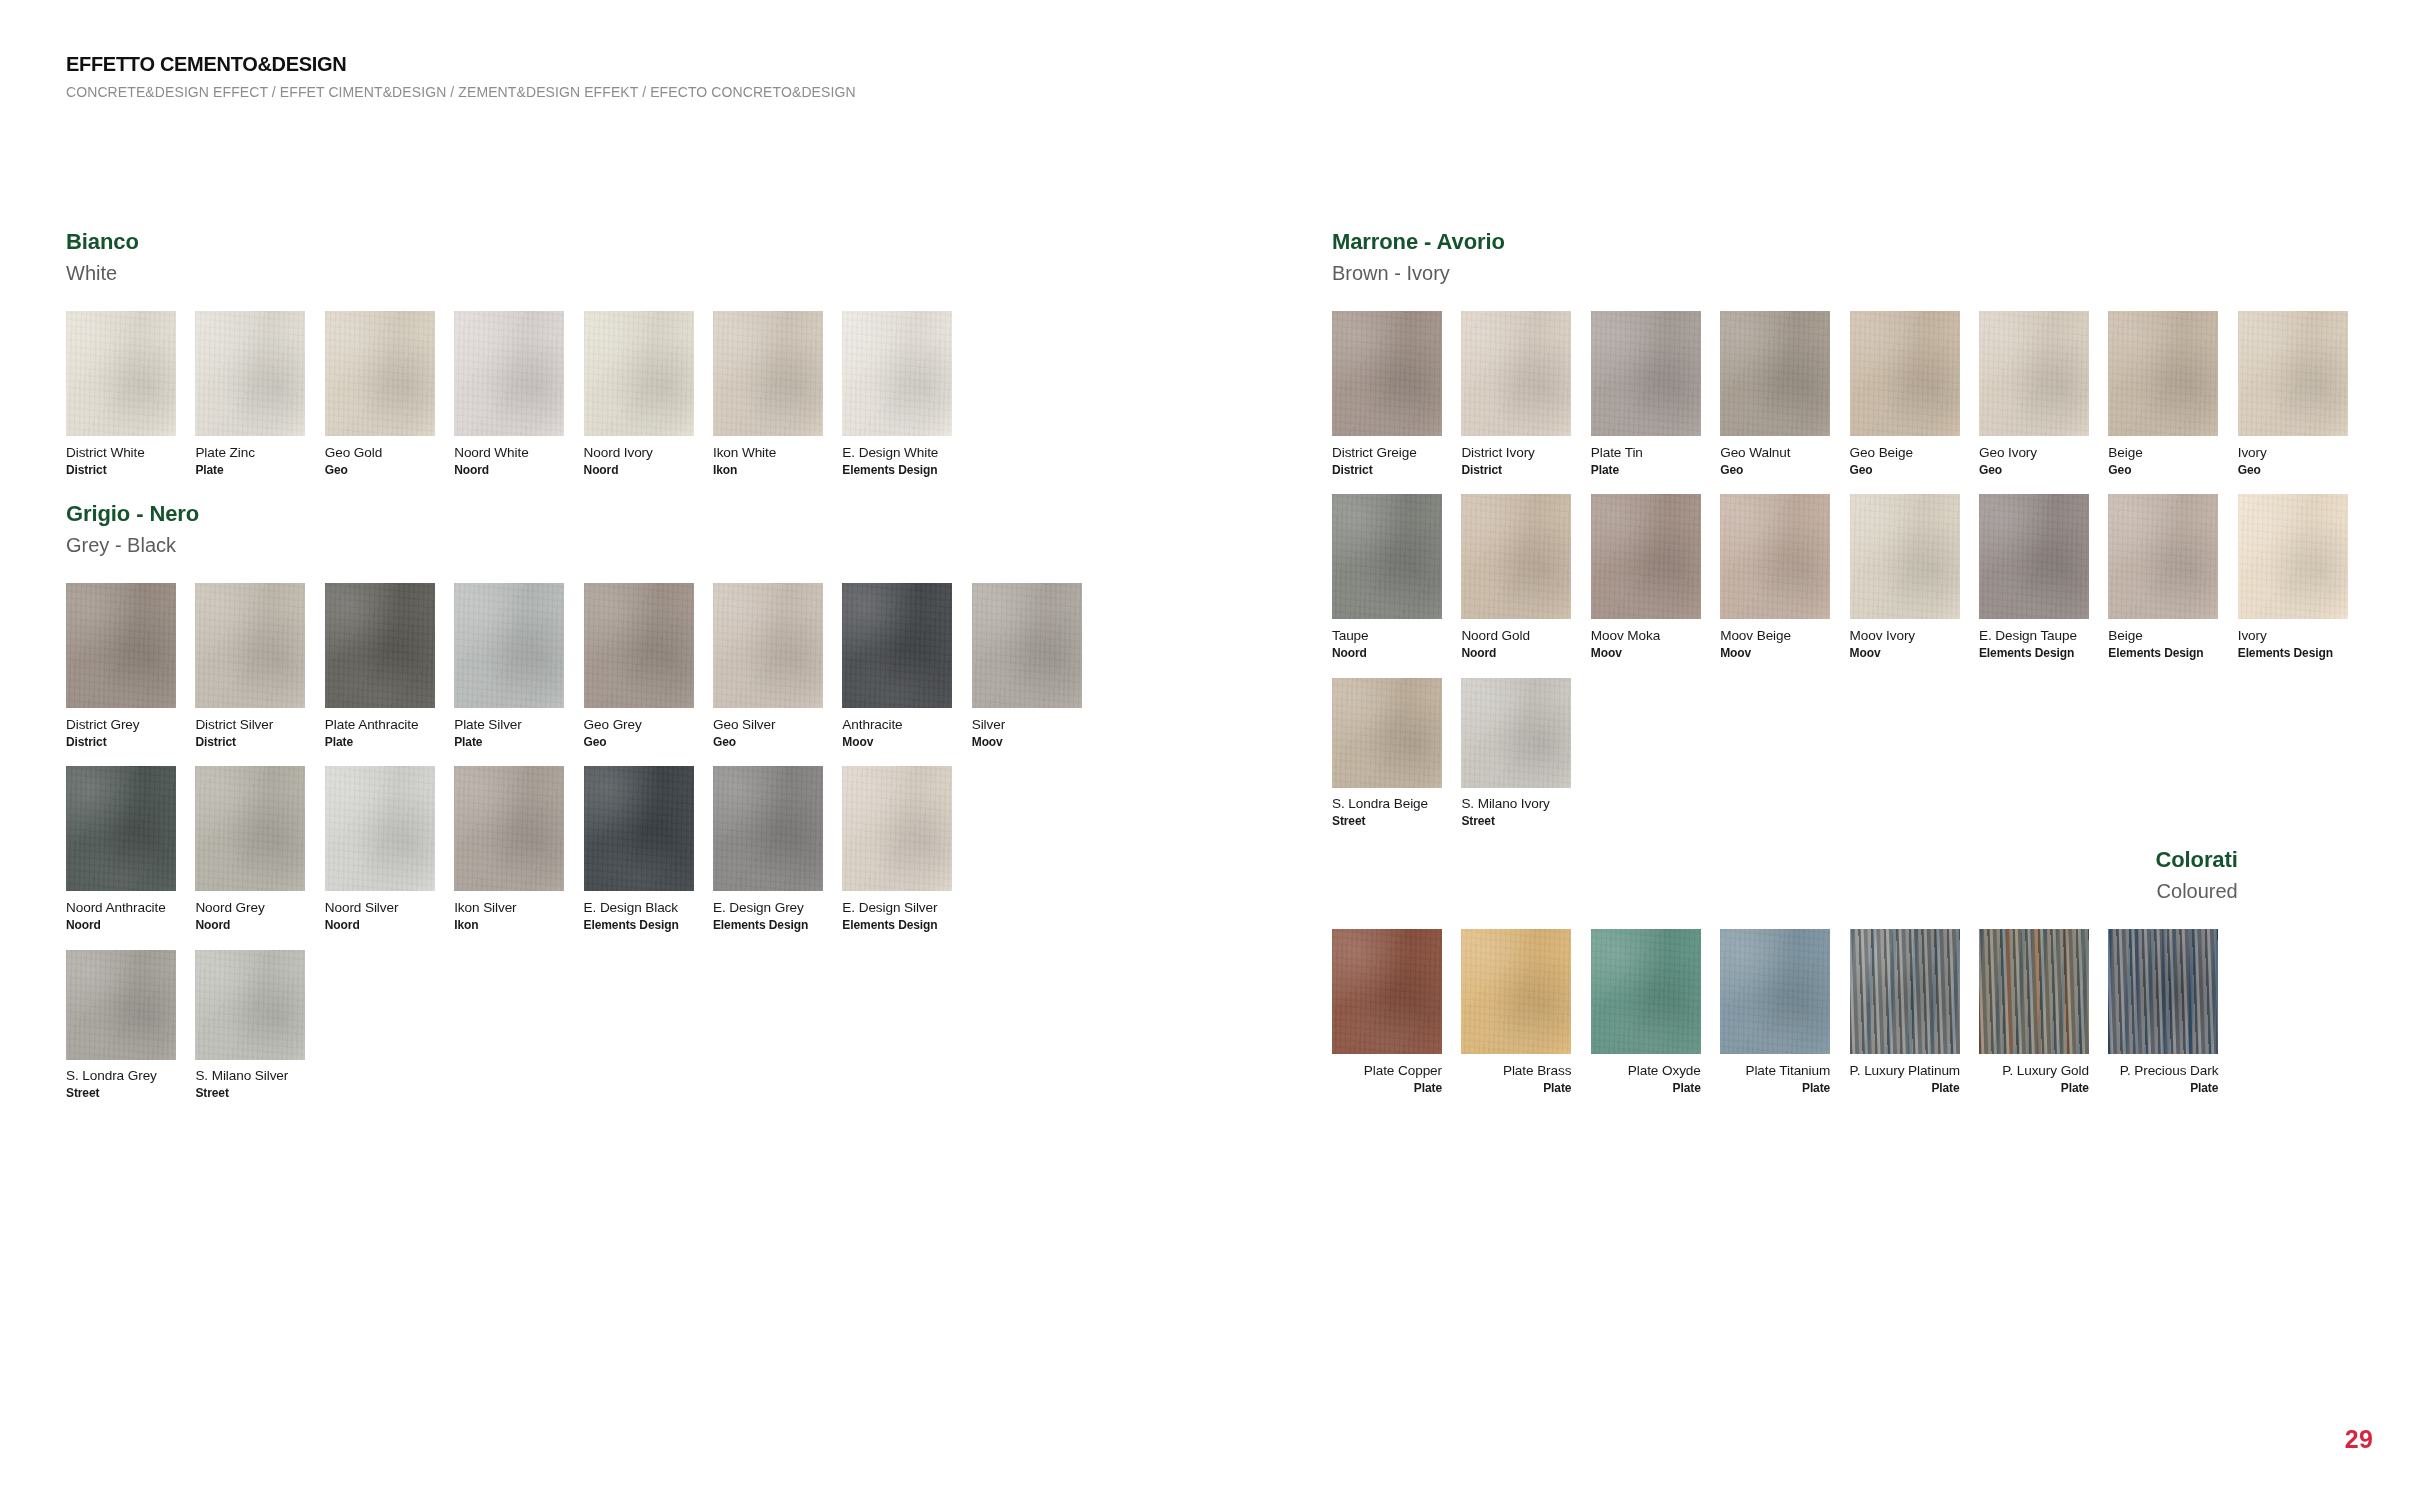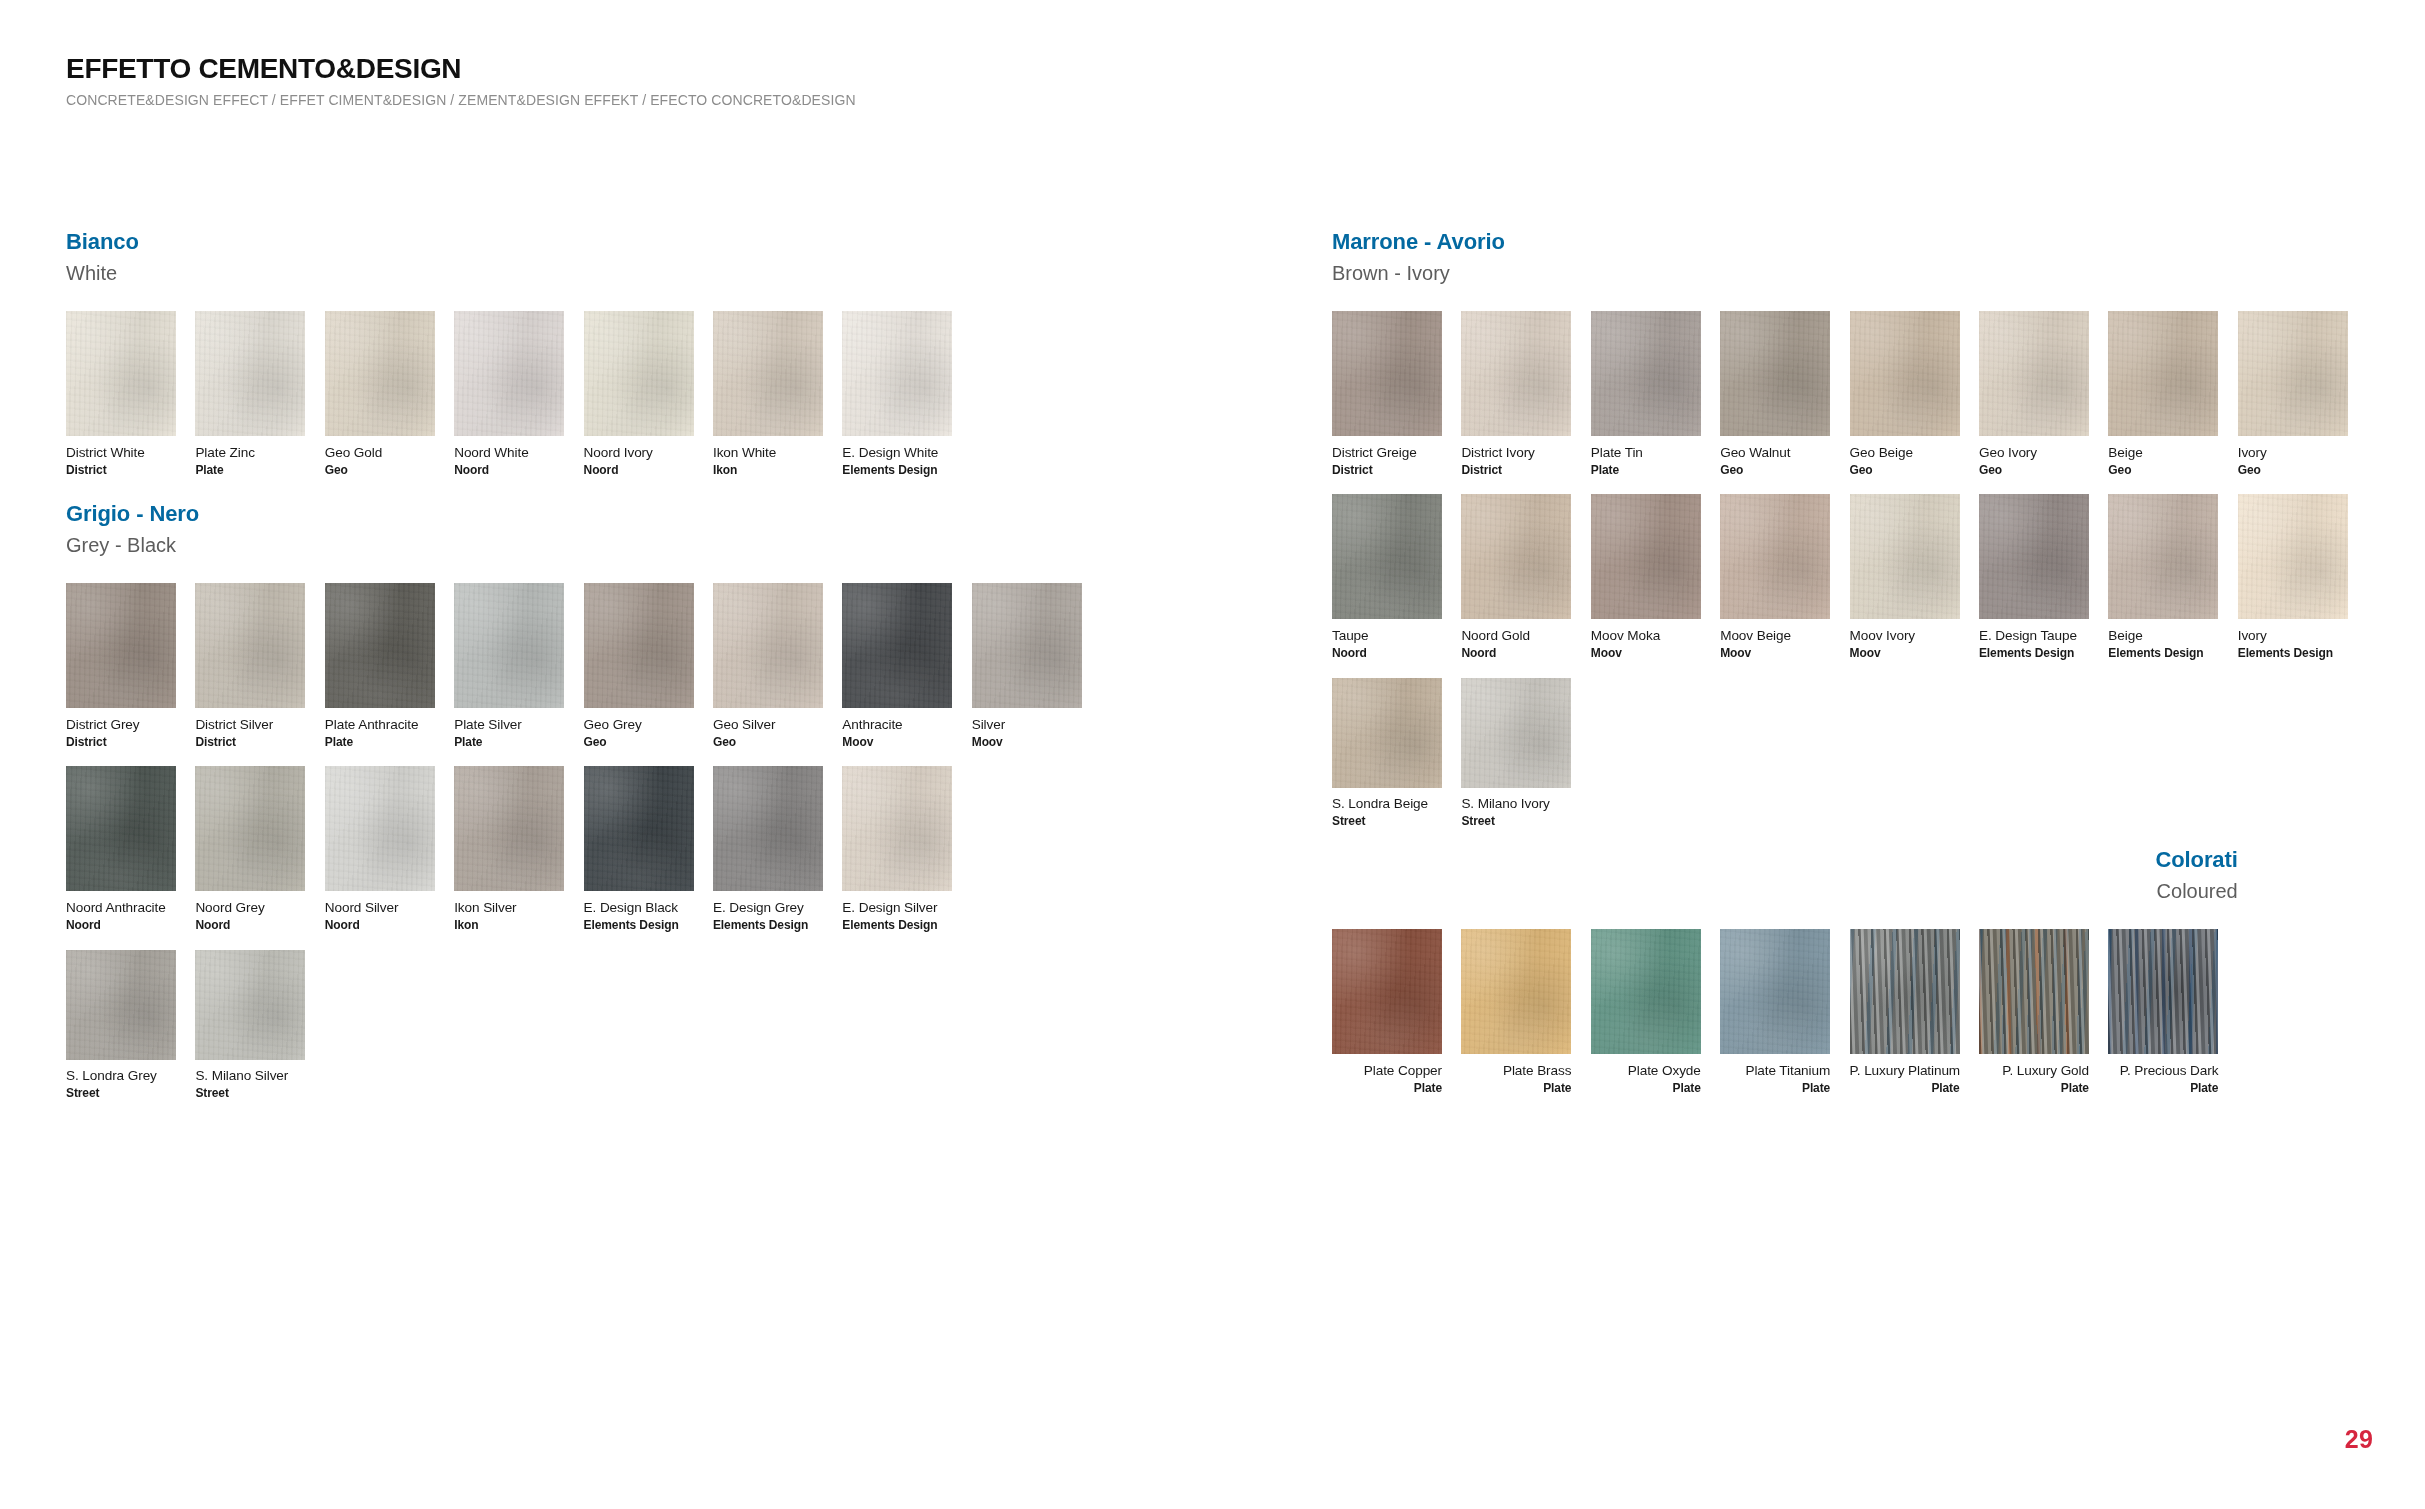--- a/index.html
+++ b/index.html
@@ -16,21 +16,21 @@
     overflow: hidden;
   }
 
   
   .page-header {
     position: absolute;
     left: 66px;
     top: 54px;
   }
   .page-title {
-    font-size: 28px;
+    font-size: 20px;
     font-weight: bold;
     letter-spacing: -0.3px;
     color: #111111;
     line-height: 1.05;
     margin: 0;
     white-space: nowrap;
   }
   .page-subtitle {
     font-size: 14px;
     font-weight: normal;
@@ -56,21 +56,21 @@
   .col-right { left: 1332px; width: 1067px; }
 
   .group {
     position: absolute;
     left: 0;
   }
 
   .group-title {
     font-size: 22px;
     font-weight: bold;
-    color: #0369a1;
+    color: #14532d;
     letter-spacing: -0.1px;
     margin: 0;
     line-height: 1.2;
     white-space: nowrap;
   }
   .group-subtitle {
     font-size: 20px;
     font-weight: normal;
     color: #5d5d5d;
     margin: 5.8px 0 0 0;

